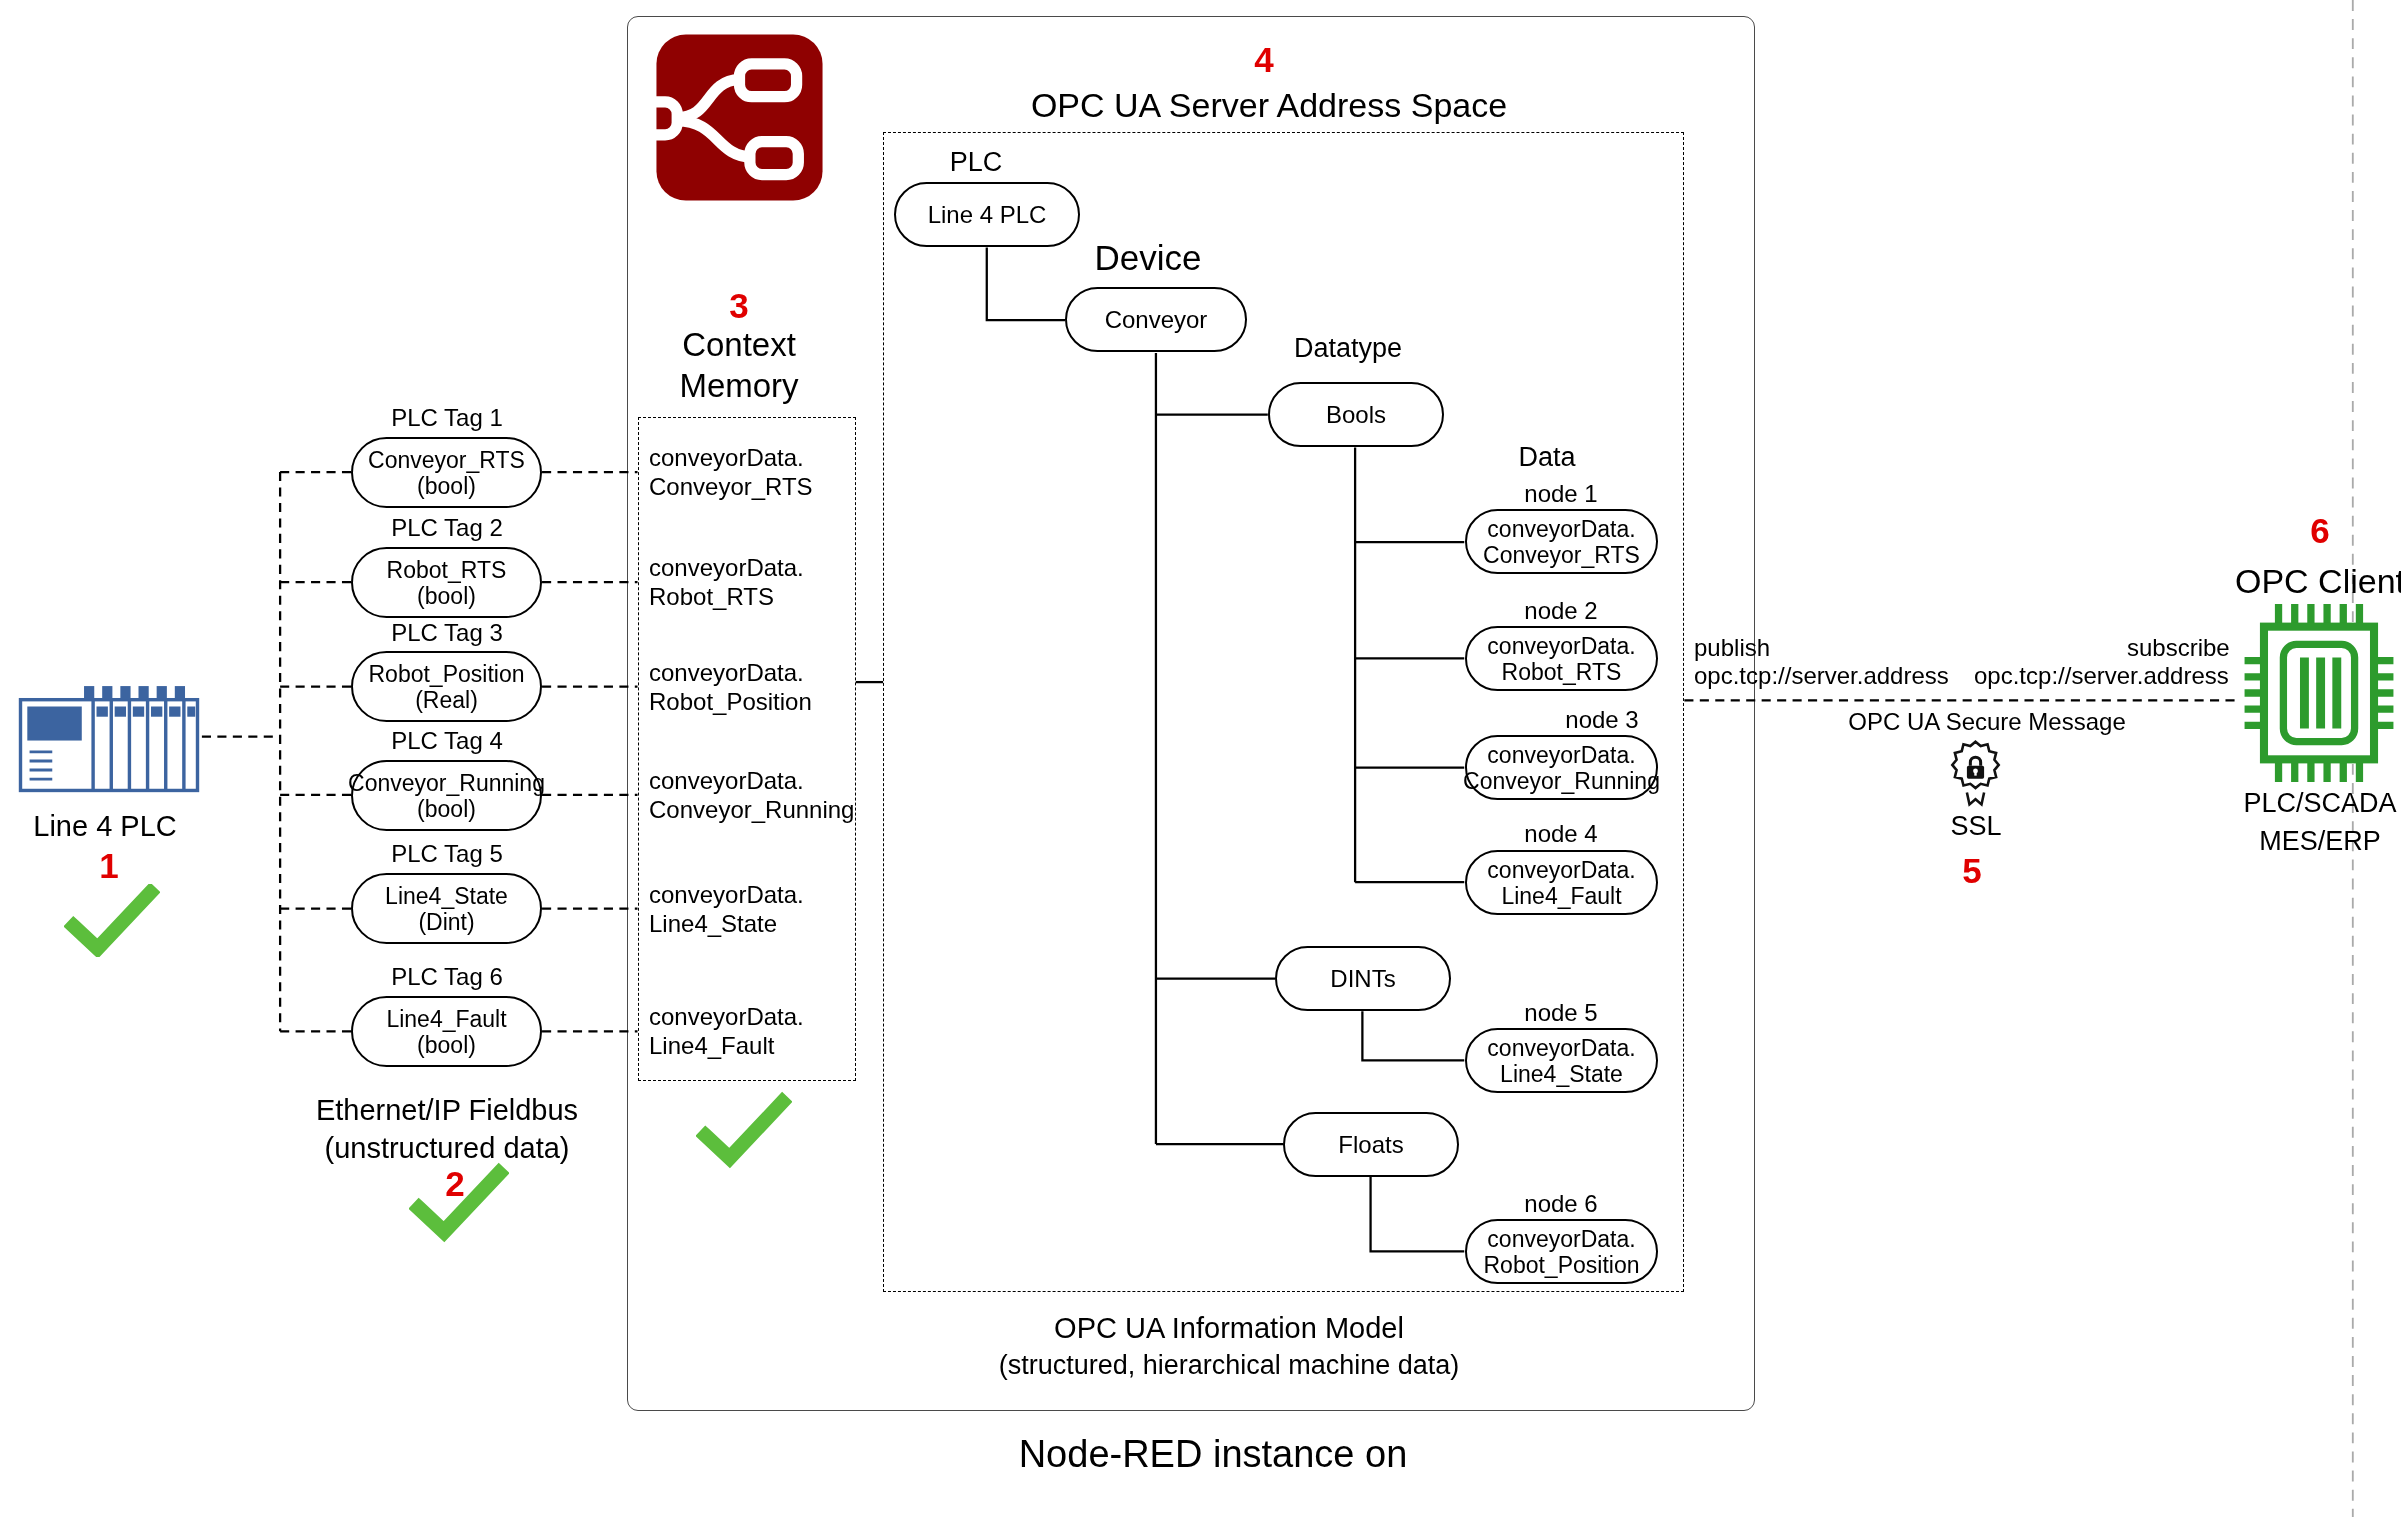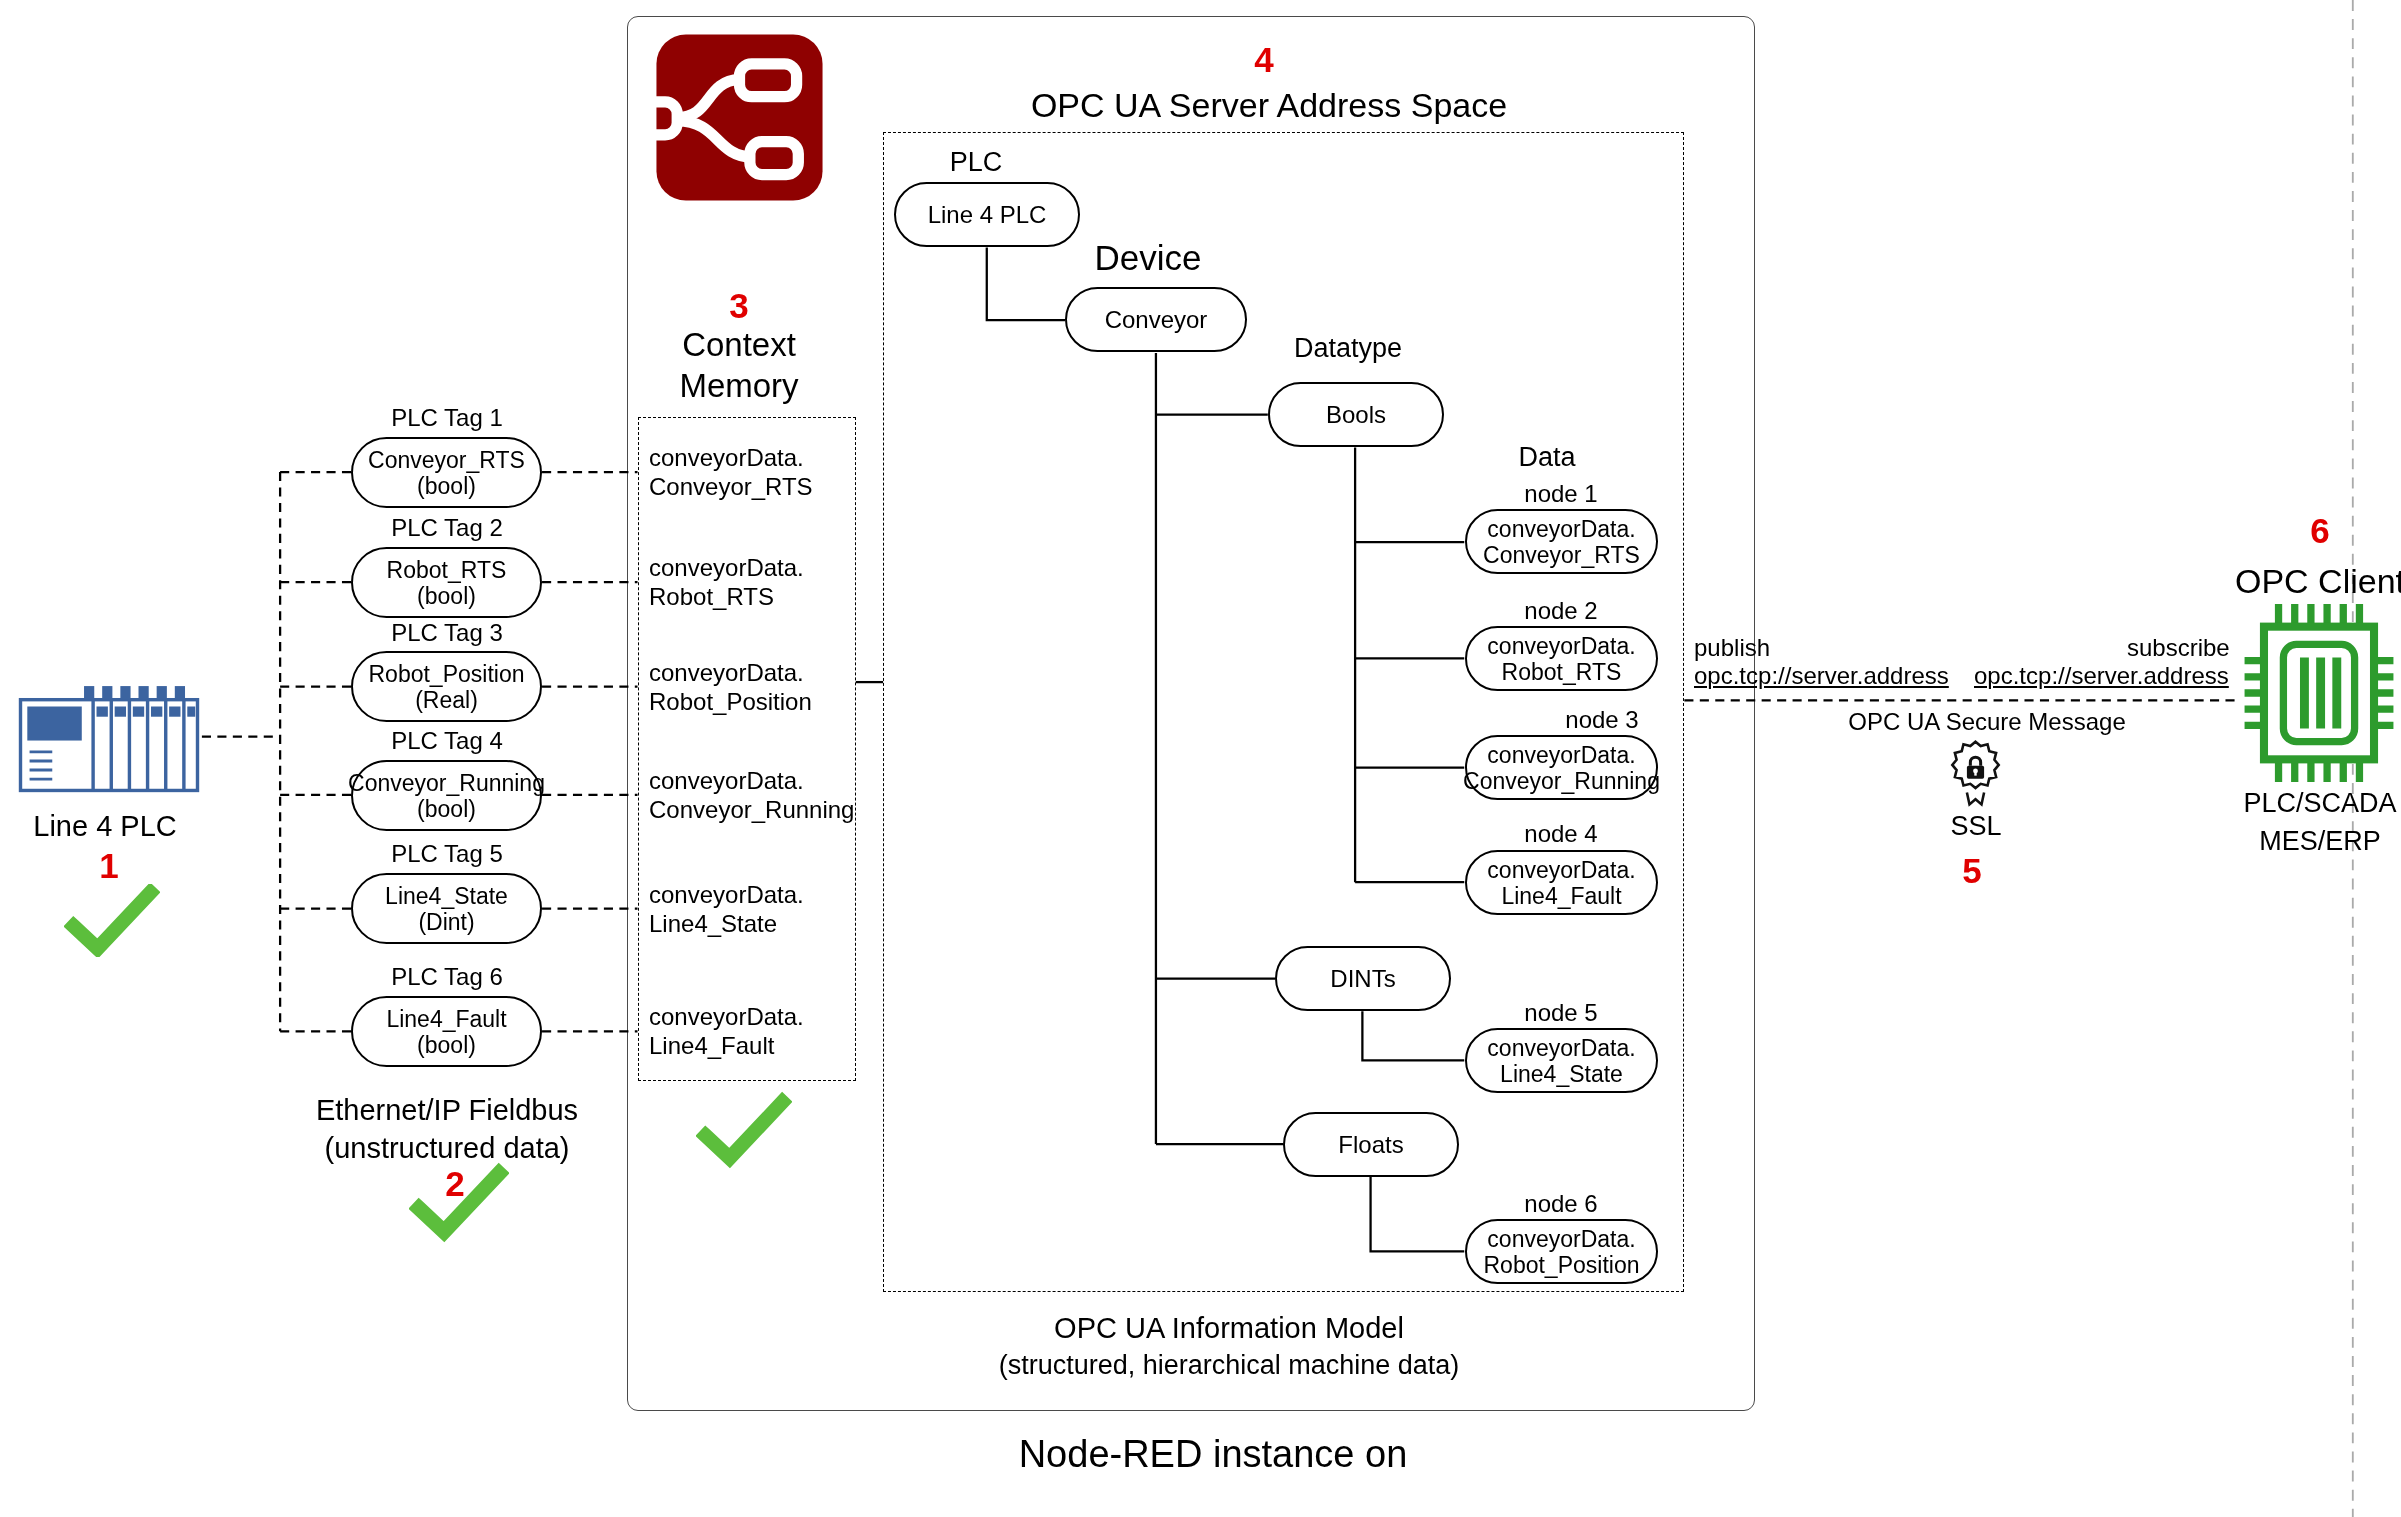--- a/index.html
+++ b/index.html
@@ -14,21 +14,21 @@
   .pill {
     position:absolute; background:#fff; border:2.3px solid #000; border-radius:909px;
     display:flex; flex-direction:column; align-items:center; justify-content:center;
     text-align:center; font-size:23px; line-height:26px; z-index:3; padding:0 5.5px; white-space:nowrap;
   }
   .pill.one { font-size:24px; }
   .marker { color:#e00000; font-weight:bold; font-size:35px; z-index:4; }
   .dashedbox { position:absolute; border:1.8px dashed #000; z-index:0; background:transparent; }
   .solidbox { position:absolute; border:1.8px solid #4a4a4a; border-radius:11px; z-index:0; background:transparent; }
   .entry { position:absolute; font-size:24px; line-height:29px; z-index:3; }
-  .addr { text-decoration:underline; }
+  .addr { }
   .small { font-size:24px; }
   svg.icon { position:absolute; z-index:3; }
   svg.lines { position:absolute; left:0; top:0; z-index:1; }
   svg.check { position:absolute; z-index:2; }
 </style>
 </head>
 <body>
 
 <div class="stage">
 

